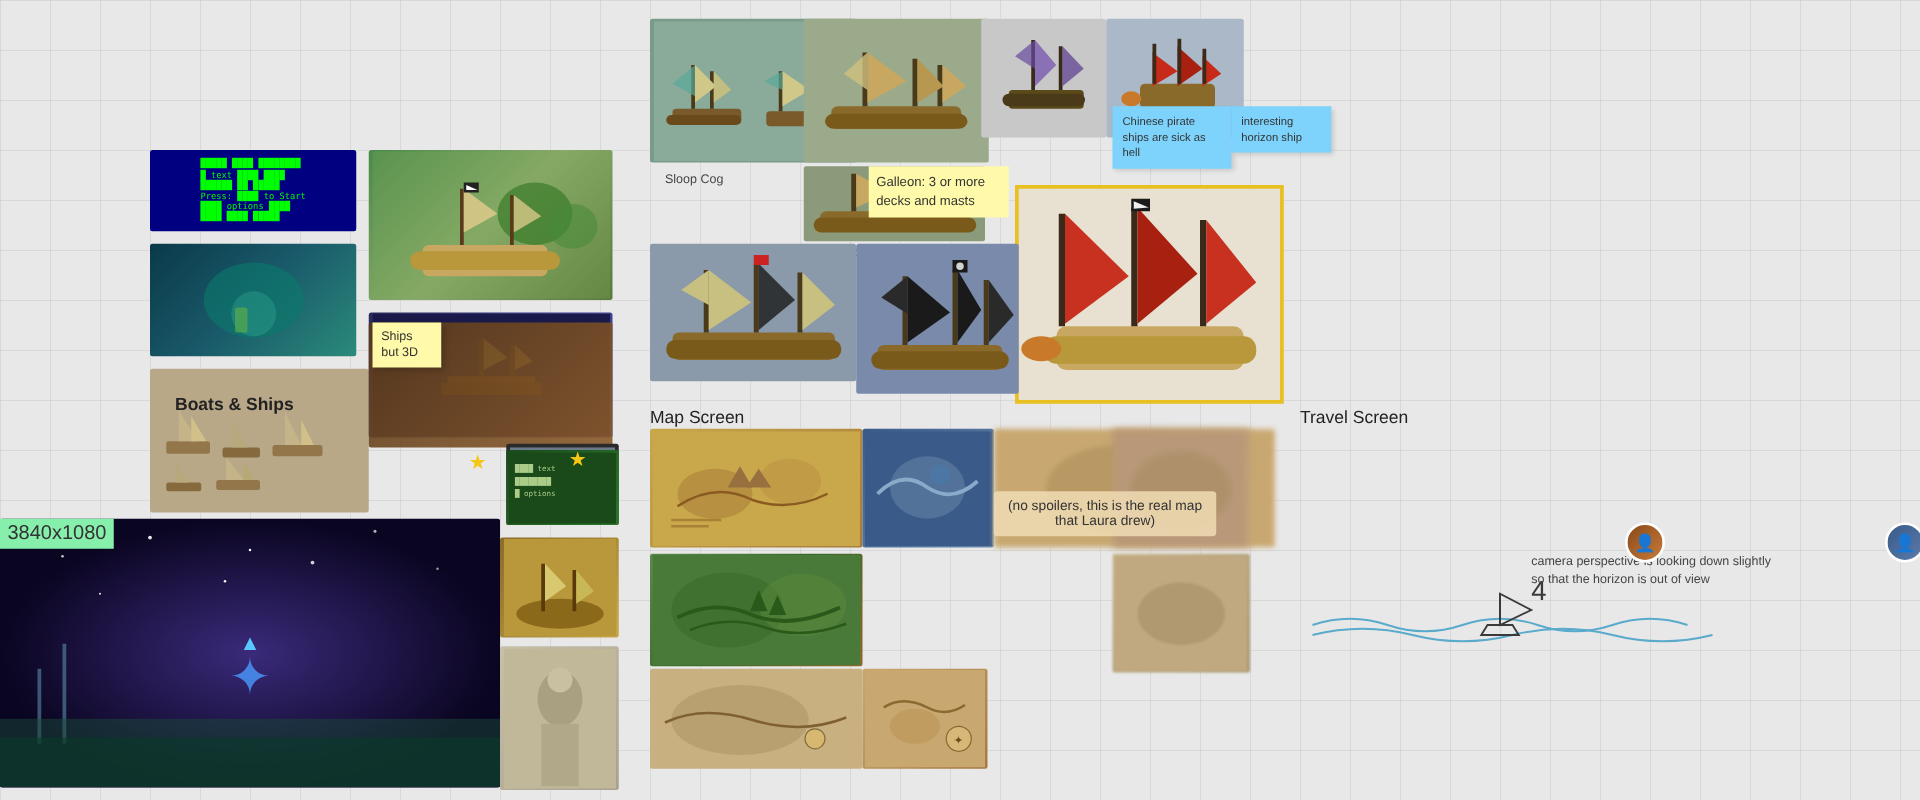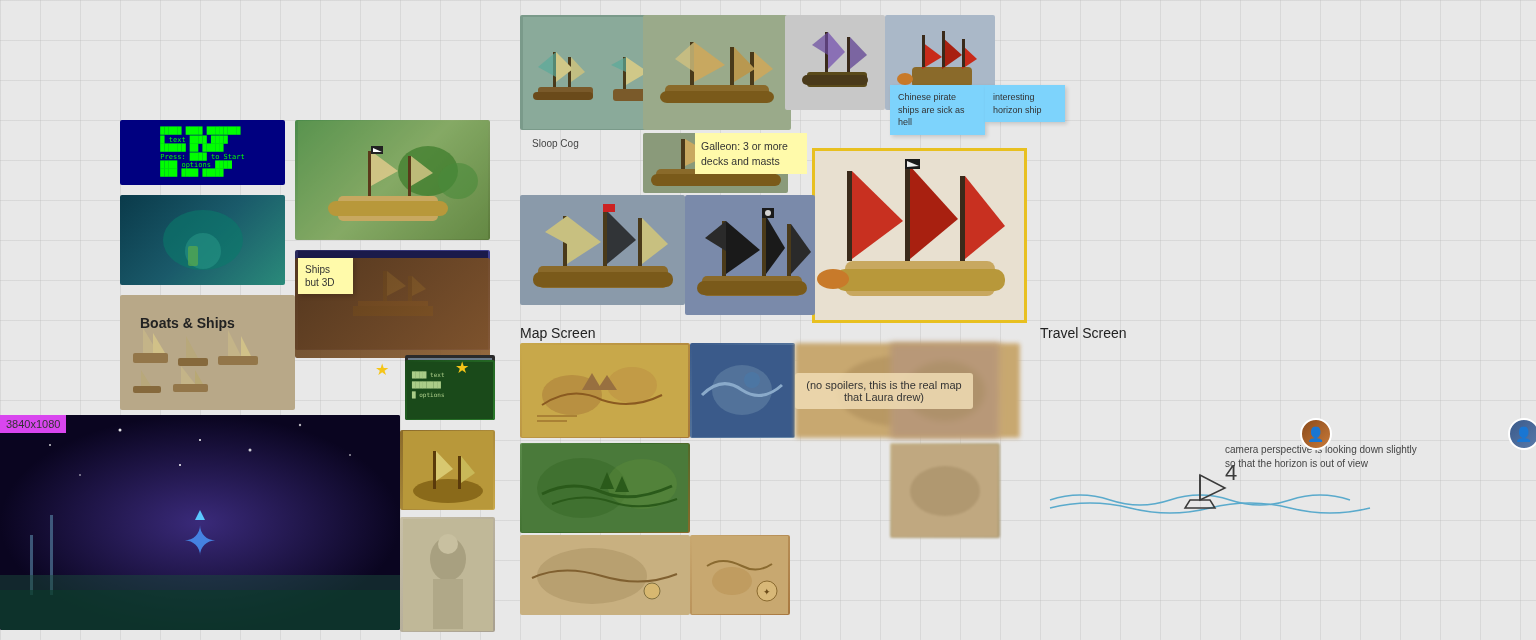--- a/index.html
+++ b/index.html
@@ -115,23 +115,23 @@
     
     .yellow-frame {
       position: absolute;
       border: 3px solid #e8c020;
       background: #ddd;
     }
 
     
     .res-badge {
       position: absolute;
-      background: #d946ef;
+      background: #86efac;
       padding: 3px 6px;
-      font-size: 11px;
+      font-size: 16px;
       color: #333;
     }
 
     
     .avatar {
       position: absolute;
       width: 32px;
       height: 32px;
       border-radius: 50%;
       background: linear-gradient(135deg, #8a4a1a, #c87a3a);
@@ -555,21 +555,21 @@
   </div>
 
   <div class="img-card map-blurred" style="left:795px; top:343px; width:225px; height:95px;">
     <svg width="222" height="92" viewBox="0 0 222 92">
       <rect width="222" height="92" fill="#c8a870"></rect>
       <ellipse cx="100" cy="46" rx="60" ry="35" fill="#a08050" opacity="0.4"></ellipse>
       <ellipse cx="160" cy="50" rx="40" ry="25" fill="#b89060" opacity="0.4"></ellipse>
     </svg>
   </div>
 
-  <div style="position:absolute; left:795px; top:343px; width:178px; height:95px; display:flex; align-items:center; justify-content:center; z-index:20; pointer-events:none;">
+  <div style="position:absolute; left:795px; top:363px; width:178px; height:95px; display:flex; align-items:center; justify-content:center; z-index:20; pointer-events:none;">
     <div style="background:rgba(240,220,180,0.85); padding:6px 10px; text-align:center; font-size:11px; color:#333; border-radius:3px;">
       <span>(no spoilers, this is the real
 map that Laura drew)</span>
     </div>
   </div>
 
   <div class="img-card map-fantasy" style="left:520px; top:443px; width:170px; height:90px;">
     <svg width="166" height="88" viewBox="0 0 166 88">
       <rect width="166" height="88" fill="#4a7a3a"></rect>
       <ellipse cx="60" cy="44" rx="45" ry="30" fill="#3a6a2a" opacity="0.6"></ellipse>

